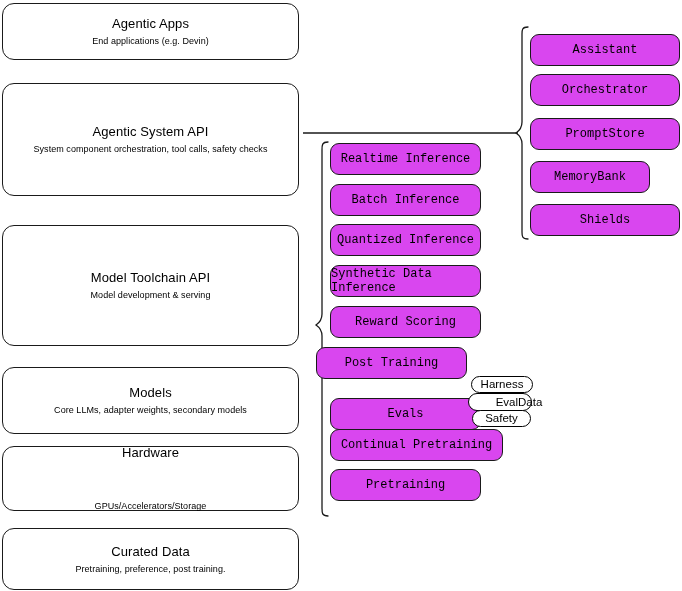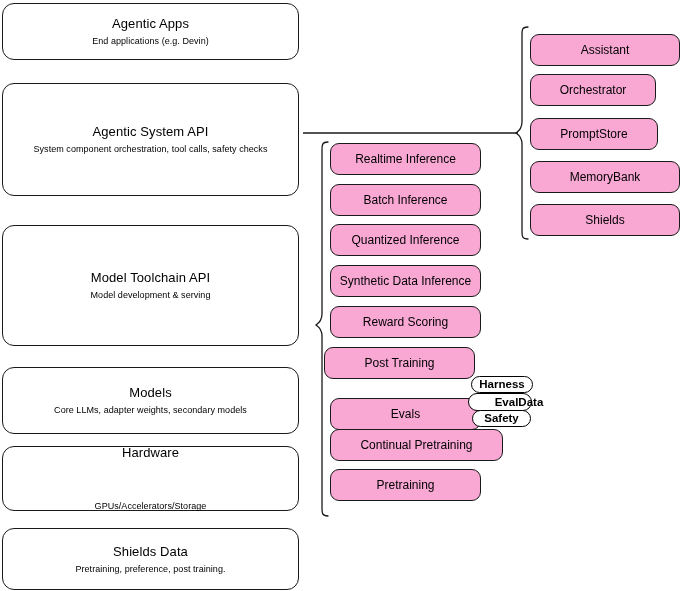--- a/index.html
+++ b/index.html
@@ -44,26 +44,27 @@
     line-height: 12px;
     color: #000000;
     margin-top: 3px;
     letter-spacing: 0.05px;
     padding: 0 6px;
   }
   .pill-box {
     position: absolute;
     box-sizing: border-box;
     border: 1.3px solid #1a1a1a;
-    background: #f9a8d4;
+    background: #d946ef;
     border-radius: 9px;
     display: flex;
     align-items: center;
     justify-content: center;
-    text-align: center;
+    text-align: left;
+    font-family: Liberation Mono, monospace;
   }
   .pill-label {
     font-size: 12px;
     line-height: 14px;
     color: #000000;
   }
   .chip {
     position: absolute;
     box-sizing: border-box;
     border: 1.4px solid #000000;
@@ -72,21 +73,20 @@
     display: flex;
     align-items: center;
     justify-content: center;
     text-align: center;
     z-index: 6;
   }
   .chip-label {
     font-size: 11.5px;
     line-height: 13px;
     color: #000000;
-    font-weight: bold;
   }
   .brace, .connector {
     position: absolute;
     pointer-events: none;
   }
   svg { display: block; overflow: visible; }
 </style>
 </head>
 <body>
 
@@ -123,40 +123,40 @@
     <div class="layer-title">Models</div>
     <div class="layer-sub">Core LLMs, adapter weights, secondary models</div>
   </div>
 
   <div class="box" style="left:2px; top:446px; width:297px; height:65px;gap:36px;">
     <div class="layer-title">Hardware</div>
     <div class="layer-sub">GPUs/Accelerators/Storage</div>
   </div>
 
   <div class="box" style="left:2px; top:528px; width:297px; height:62px;">
-    <div class="layer-title">Shields Data</div>
+    <div class="layer-title">Curated Data</div>
     <div class="layer-sub">Pretraining, preference, post training.</div>
   </div>
 
   <div class="pill-box" style="left:330px; top:143px; width:151px; height:32px;">
     <span class="pill-label">Realtime Inference</span>
   </div>
   <div class="pill-box" style="left:330px; top:184px; width:151px; height:32px;">
     <span class="pill-label">Batch Inference</span>
   </div>
   <div class="pill-box" style="left:330px; top:224px; width:151px; height:32px;">
     <span class="pill-label">Quantized Inference</span>
   </div>
   <div class="pill-box" style="left:330px; top:265px; width:151px; height:32px;">
     <span class="pill-label">Synthetic Data Inference</span>
   </div>
   <div class="pill-box" style="left:330px; top:306px; width:151px; height:32px;">
     <span class="pill-label">Reward Scoring</span>
   </div>
-  <div class="pill-box" style="left:324px; top:347px; width:151px; height:32px;">
+  <div class="pill-box" style="left:316px; top:347px; width:151px; height:32px;">
     <span class="pill-label">Post Training</span>
   </div>
   <div class="pill-box" style="left:330px; top:398px; width:151px; height:32px;">
     <span class="pill-label">Evals</span>
   </div>
   <div class="pill-box" style="left:330px; top:429px; width:173px; height:32px;">
     <span class="pill-label">Continual Pretraining</span>
   </div>
   <div class="pill-box" style="left:330px; top:469px; width:151px; height:32px;">
     <span class="pill-label">Pretraining</span>
@@ -168,26 +168,26 @@
   <div class="chip" style="left:468px; top:393px; width:64px; height:18px;padding-left:38px;">
     <span class="chip-label">EvalData</span>
   </div>
   <div class="chip" style="left:472px; top:410px; width:59px; height:17px;">
     <span class="chip-label">Safety</span>
   </div>
 
   <div class="pill-box" style="left:530px; top:34px; width:150px; height:32px;">
     <span class="pill-label">Assistant</span>
   </div>
-  <div class="pill-box" style="left:530px; top:74px; width:126px; height:32px;">
+  <div class="pill-box" style="left:530px; top:74px; width:150px; height:32px;border-radius:11px;">
     <span class="pill-label">Orchestrator</span>
   </div>
-  <div class="pill-box" style="left:530px; top:118px; width:128px; height:32px;">
+  <div class="pill-box" style="left:530px; top:118px; width:150px; height:32px;">
     <span class="pill-label">PromptStore</span>
   </div>
-  <div class="pill-box" style="left:530px; top:161px; width:150px; height:32px;">
+  <div class="pill-box" style="left:530px; top:161px; width:120px; height:32px;">
     <span class="pill-label">MemoryBank</span>
   </div>
   <div class="pill-box" style="left:530px; top:204px; width:150px; height:32px;">
     <span class="pill-label">Shields</span>
   </div>
 
 </div>
 
 </body></html>

